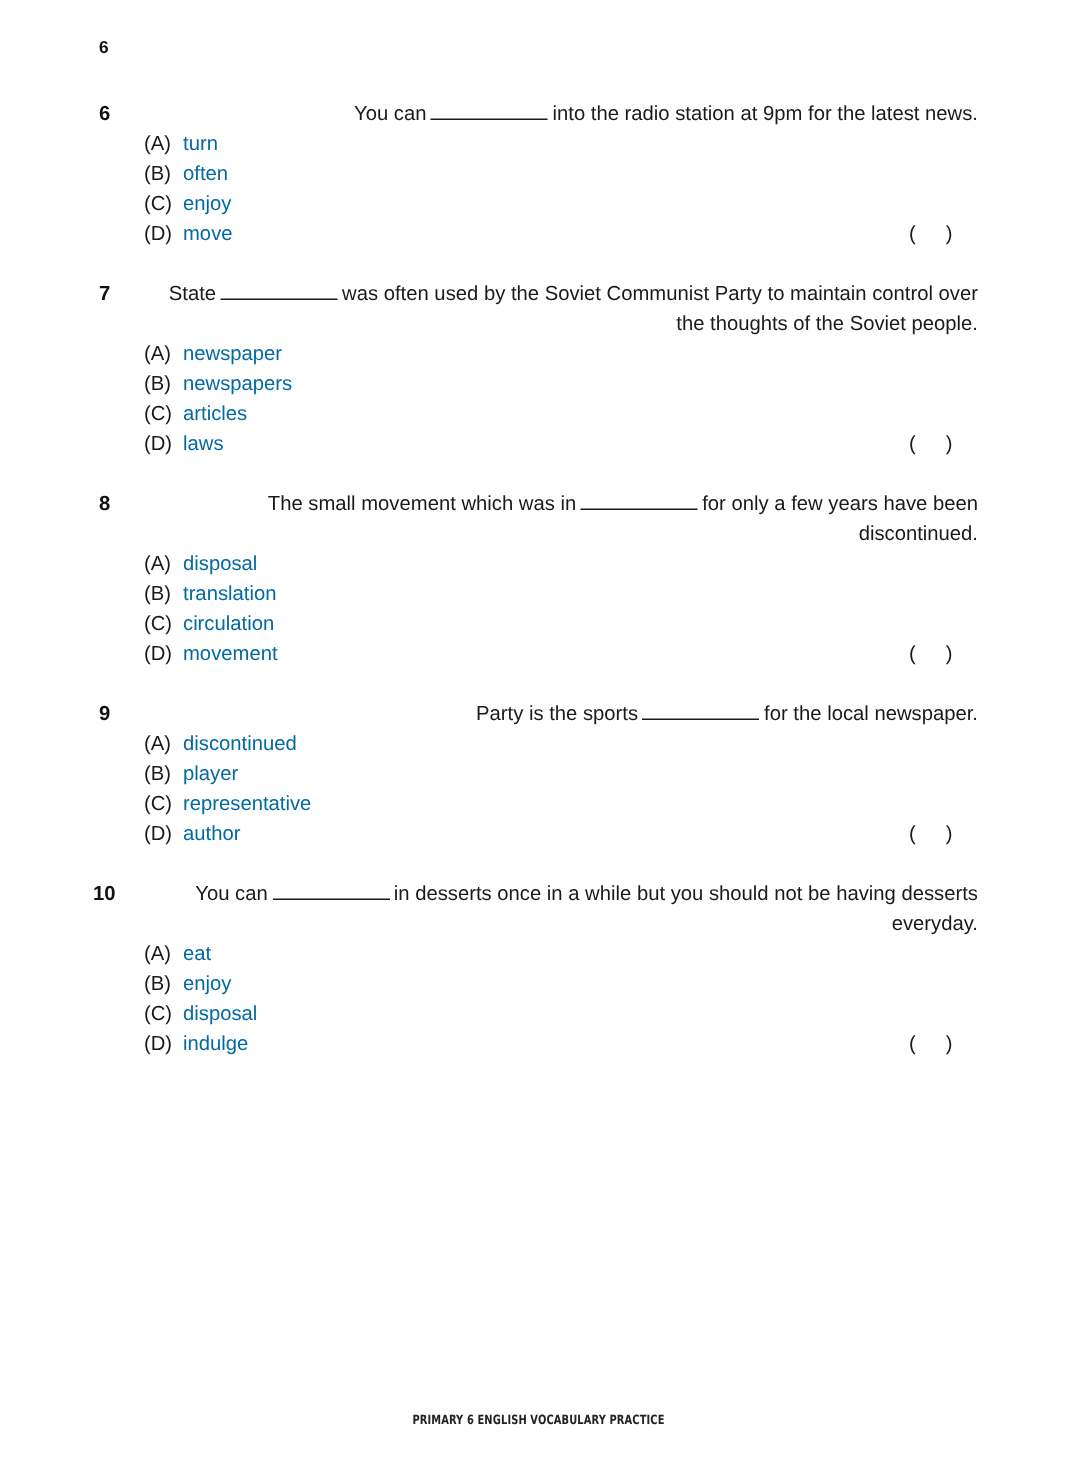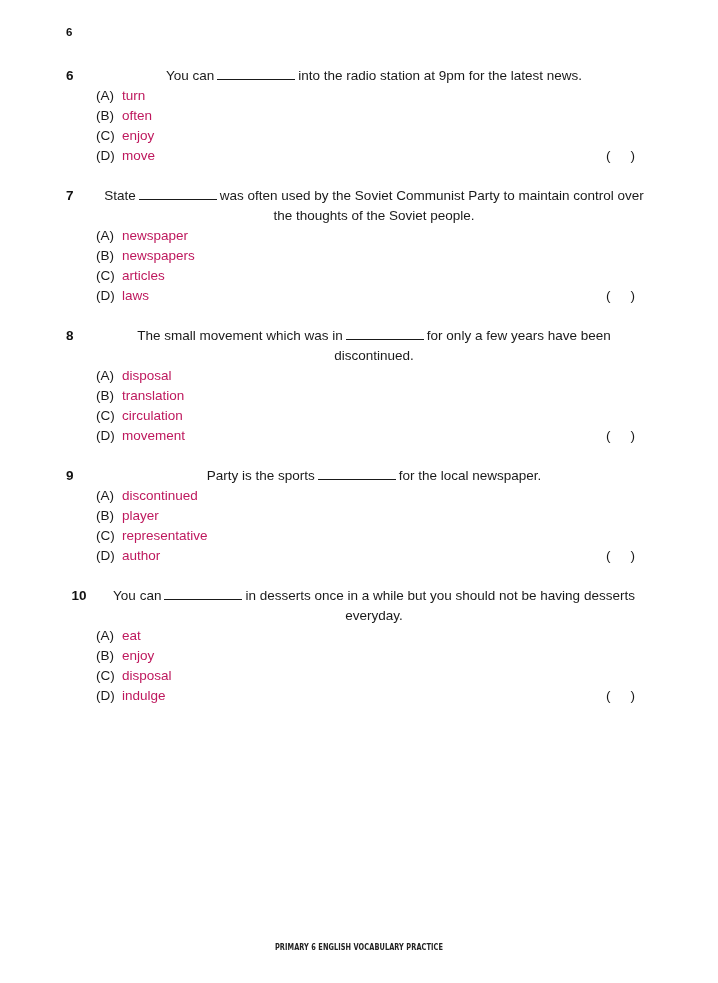--- a/index.html
+++ b/index.html
@@ -48,31 +48,31 @@
   .q-num {
     flex: 0 0 30px;
     width: 30px;
     text-align: left;
     font-size: 13.5px;
     font-weight: bold;
     line-height: 20px;
     color: #111111;
   }
   .q-num.two-digit {
-    text-align: center;
+    text-align: left;
     margin-left: -4px;
     width: 34px;
     flex: 0 0 34px;
   }
   .q-stem {
     flex: 1 1 auto;
     font-size: 13.5px;
     line-height: 20px;
     color: #1a1a1a;
-    text-align: center;
+    text-align: right;
   }
   .blank {
     display: inline-block;
     width: 78px;
     border-bottom: 1.4px solid #1a1a1a;
     height: 10px;
     margin: 0 3px 0 3px;
     vertical-align: baseline;
   }
 
@@ -88,21 +88,21 @@
     line-height: 20px;
     position: relative;
   }
   .opt-letter {
     flex: 0 0 26px;
     width: 26px;
     color: #1a1a1a;
   }
   .opt-text {
     flex: 0 1 auto;
-    color: #be185d;
+    color: #0369a1;
   }
   .answer-bracket {
     position: absolute;
     left: 510px;
     top: 0;
     font-size: 13.5px;
     line-height: 20px;
     color: #1a1a1a;
     letter-spacing: 1px;
     white-space: pre;

